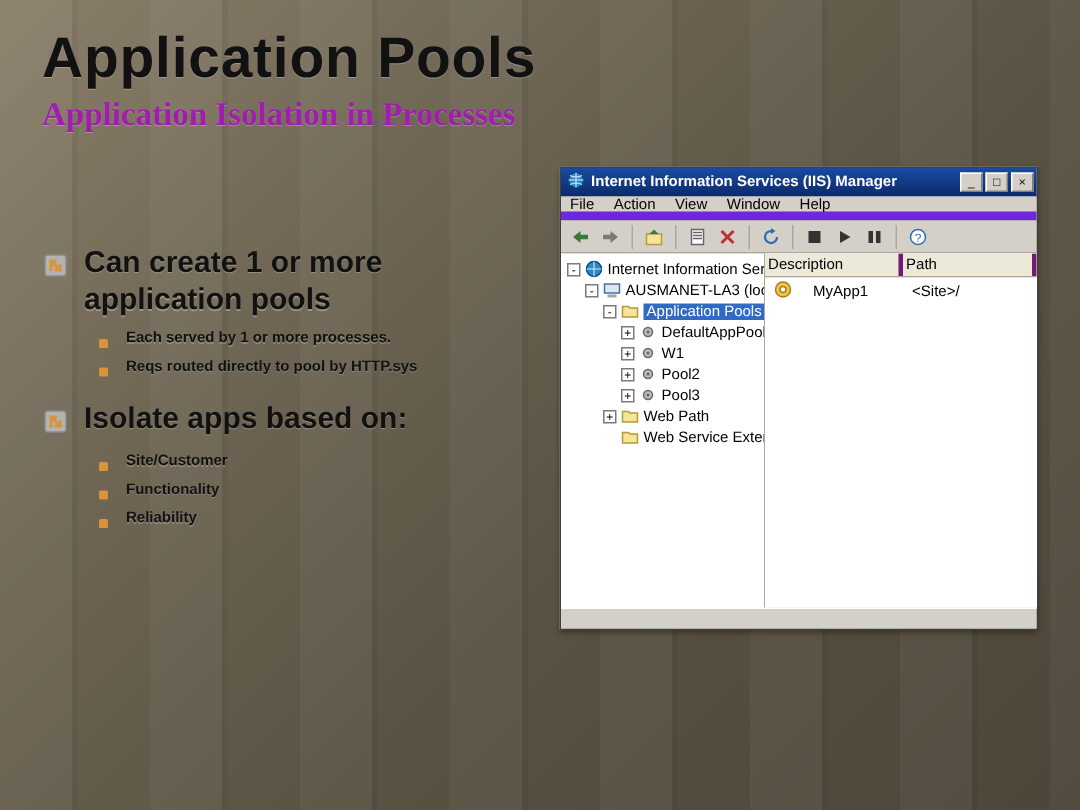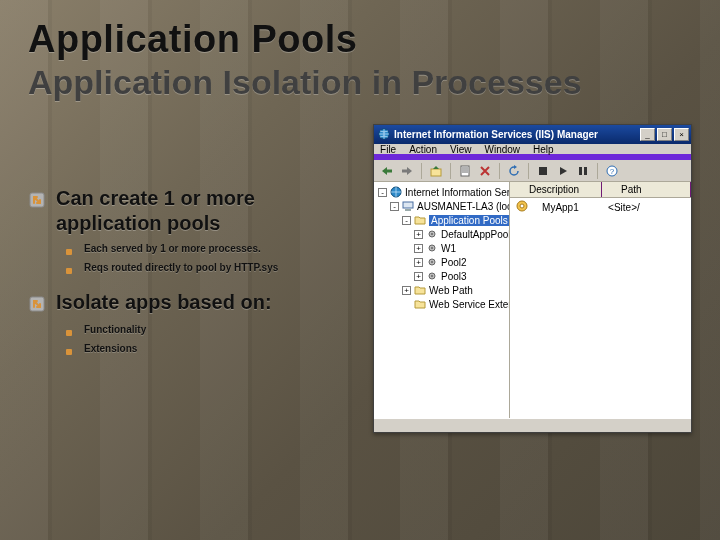--- a/index.html
+++ b/index.html
@@ -21,25 +21,26 @@
   }
   .slide { position: relative; width: 720px; height: 540px; padding: 18px 28px 20px 28px; }
   .title {
     color: #111;
     font-weight: 800;
     font-size: 38px;
     letter-spacing: 0.5px;
     text-shadow: 0 1px 0 rgba(255,255,255,0.25);
   }
   .subtitle {
-    color: #404040;
+    color: #a21caf;
     font-weight: 800;
-    font-size: 34px;
+    font-size: 22px;
     margin-top: 2px;
     text-shadow: 0 1px 0 rgba(255,255,255,0.25);
+    font-family: Liberation Serif, serif;
   }
   .content {
     display: flex;
     gap: 14px;
     margin-top: 22px;
     align-items: center;
   }
   .leftcol { width: 334px; padding-left: 28px; }
   .heading-row { display: flex; gap: 10px; align-items: flex-start; margin-left: -28px; }
   .arrow-icon { flex: 0 0 18px; margin-top: 5px; }
@@ -140,21 +141,21 @@
   .ticon { width: 12px; height: 12px; flex: 0 0 12px; }
   .sel {
     background: #316ac5; color: #fff; padding: 0 2px;
   }
   .listpane { flex: 1; display: flex; flex-direction: column; }
   .listhdr {
     height: 16px; background: #ece9d8; border-bottom: 1px solid #aca899;
     display: flex; font-size: 10px; color: #000;
   }
   .listhdr .col {
-    border-right: 1px solid #701a75; padding: 2px 19px;
+    border-right: 3px solid #701a75; padding: 2px 2px;
   }
   .listbody { flex: 1; background: #fff; font-size: 10px; color: #000; }
   .listrow { display: flex; padding: 1px 0; }
   .listrow .cell { padding: 1px 6px; display: flex; align-items: center; gap: 14px; }
   .cell.desc { width: 92px; }
   .cell.path { flex: 1; }
   .status { height: 14px; background: #d4d0c8; border-top: 1px solid #fff; }
   .globe-svg { width: 12px; height: 12px; }
   .folder-svg { width: 12px; height: 12px; }
   .gear-svg { width: 12px; height: 12px; }
@@ -192,22 +193,23 @@
           <svg width="18" height="18" viewBox="0 0 18 18">
             <rect x="2" y="2" width="14" height="14" rx="2" fill="#b3b3b3" stroke="#8a8a8a"></rect>
             <path d="M6 12 L6 6 L9 6 M9 6 L6 9" stroke="#d9933a" stroke-width="2" fill="none" stroke-linecap="round"></path>
             <path d="M6 6 L12 12" stroke="#d9933a" stroke-width="2" fill="none" stroke-linecap="round"></path>
             <path d="M12 12 L12 9 M12 12 L9 12" stroke="#d9933a" stroke-width="2" fill="none" stroke-linecap="round"></path>
           </svg>
         </span>
         <div class="heading">Isolate apps based on:</div>
       </div>
       <ul class="sub">
+        <li>Site/Customer</li>
         <li>Functionality</li>
-        <li>Extensions</li>
+        <li>Reliability</li>
       </ul>
 
     </div>
 
     <div class="win">
       <div class="titlebar">
         <div class="titlewrap">
           <span>
             <svg class="globe-svg" viewBox="0 0 12 12">
                 <circle cx="6" cy="6" r="5" fill="#2d89c8" stroke="#0a4b7a"></circle>

